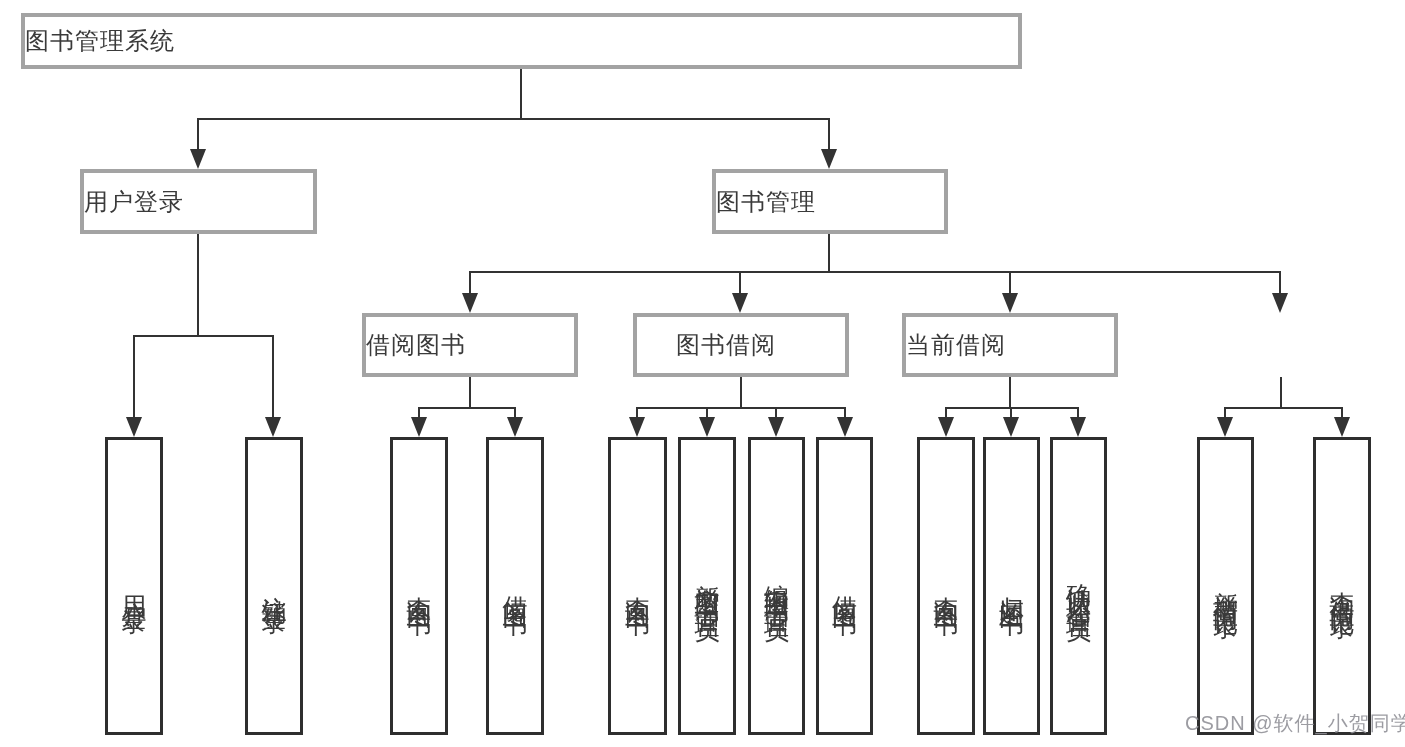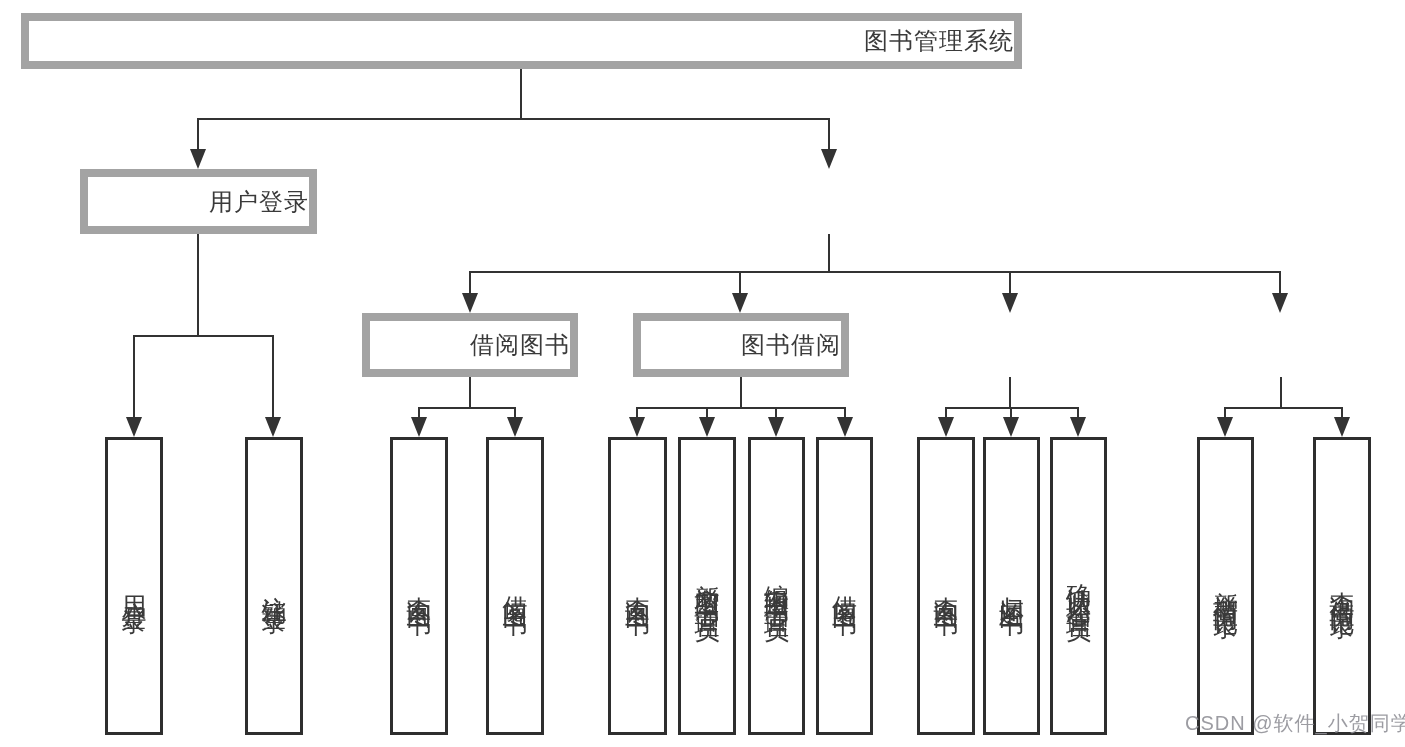--- a/index.html
+++ b/index.html
@@ -8,25 +8,25 @@
     width: 1405px;
     height: 747px;
     background: #ffffff;
     font-family: "Liberation Sans", "DejaVu Sans", sans-serif;
     overflow: hidden;
   }
   
   .node {
     position: absolute;
     box-sizing: border-box;
-    border: 8px solid #a3a3a3;
+    border: 4px solid #a3a3a3;
     background: #ffffff;
     display: flex;
     align-items: center;
-    justify-content: flex-end;
+    justify-content: flex-start;
     color: #3a3a3a;
     font-size: 24px;
     letter-spacing: 1px;
     white-space: nowrap;
   }
   .vnode {
     position: absolute;
     box-sizing: border-box;
     border: 3px solid #2e2e2e;
     background: #ffffff;
@@ -128,26 +128,32 @@
   <div class="vl" style="left:1341px; top:407px; height:12px;"></div>
   <div class="ar" style="left:1334px; top:417px;"></div>
 
   <div class="node" style="left:21px; top:13px; width:1001px; height:56px;">
     <span>图书管理系统</span>
   </div>
 
   <div class="node" style="left:80px; top:169px; width:237px; height:65px;">
     <span>用户登录</span>
   </div>
+  <div class="node" style="left:712px; top:169px; width:236px; height:65px;">
+    <span>图书管理</span>
+  </div>
 
   <div class="node" style="left:362px; top:313px; width:216px; height:64px;">
     <span>借阅图书</span>
   </div>
-  <div class="node" style="left:633px; top:313px; width:216px; height:64px;">
+  <div class="node" style="left:633px; top:313px; width:216px; height:64px;padding-left:39px;">
     <span>图书借阅</span>
+  </div>
+  <div class="node" style="left:902px; top:313px; width:216px; height:64px;">
+    <span>当前借阅</span>
   </div>
 
   <div class="vnode" style="left:105px; width:58px;">
     <span class="vtext">用户登录</span>
   </div>
   <div class="vnode" style="left:245px; width:58px;">
     <span class="vtext">注销登录</span>
   </div>
 
   <div class="vnode" style="left:390px; width:58px;">

